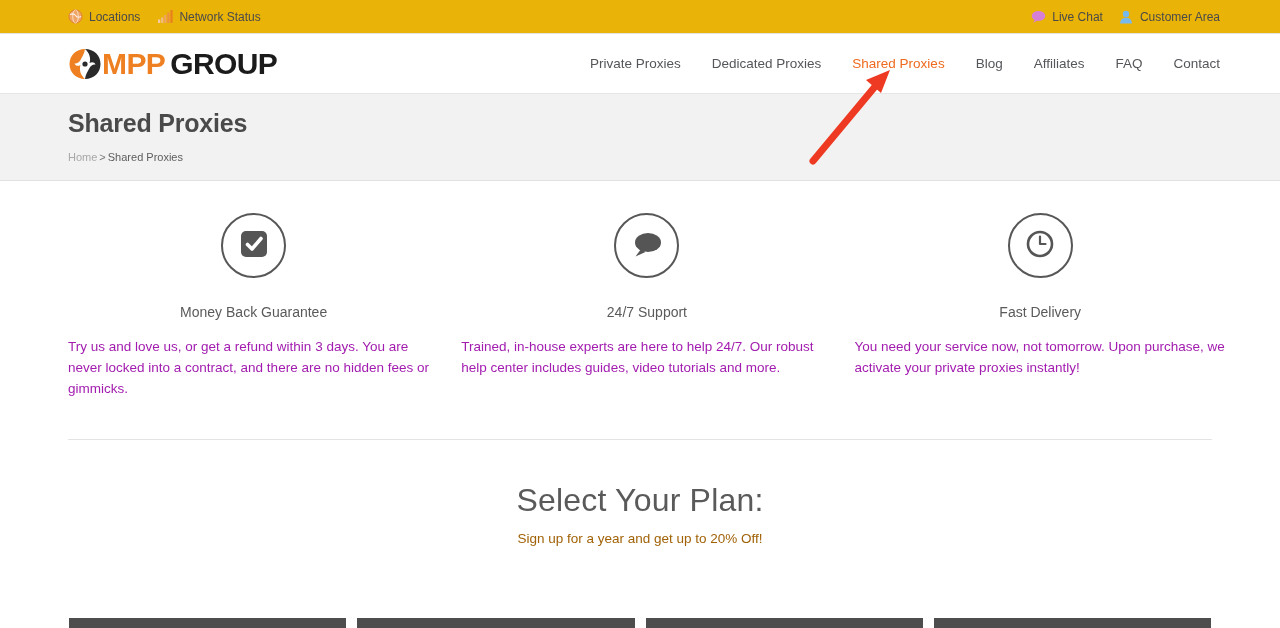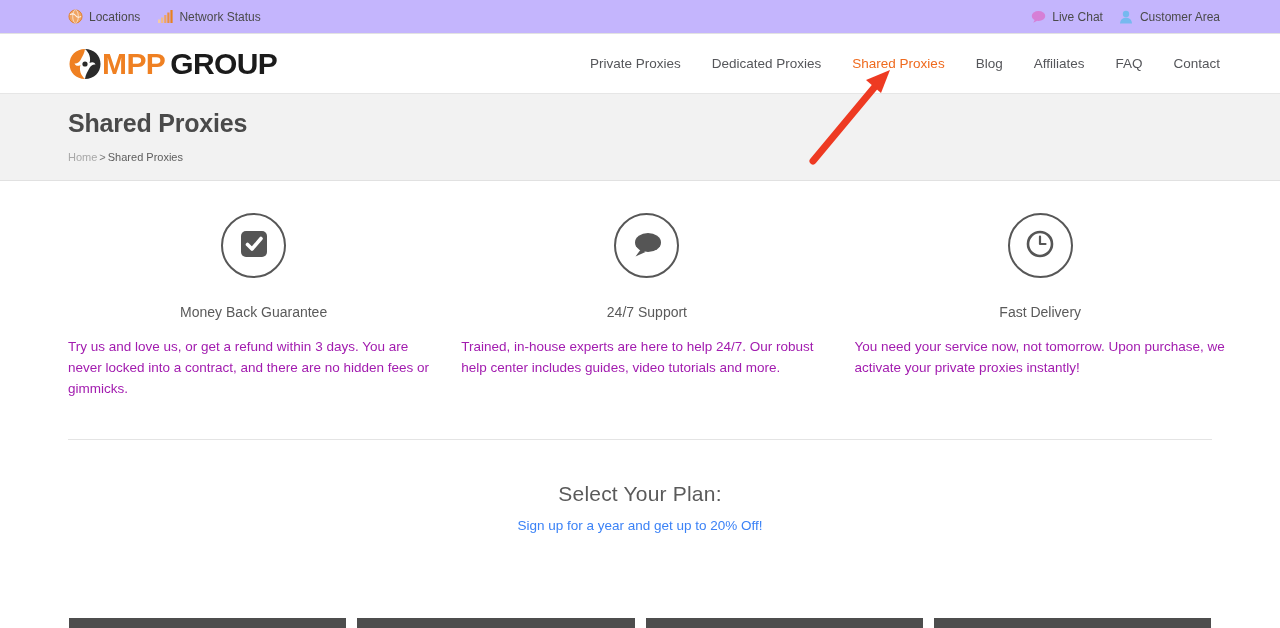--- a/index.html
+++ b/index.html
@@ -9,21 +9,21 @@
     overflow: hidden;
     background: #ffffff;
     font-family: "Liberation Sans", sans-serif;
     -webkit-font-smoothing: antialiased;
   }
   .page { position: relative; width: 1280px; height: 628px; }
 
   
   .topbar {
     height: 34px;
-    background: #c4b5fd;
+    background: #eab308;
     border-bottom: 1px solid #e2e2e2;
     display: flex;
     align-items: center;
     padding: 0 60px 0 68px;
   }
   .topbar-left { display: flex; align-items: center; gap: 18px; }
   .topbar-right { margin-left: auto; display: flex; gap: 16px; }
   .tb-item {
     display: flex;
     align-items: center;
@@ -111,26 +111,26 @@
 
   .divider {
     margin: 40px 68px 0 68px;
     height: 1px;
     background: #e4e4e4;
   }
 
   
   .plan-head { text-align: center; padding-top: 42px; }
   .plan-title {
-    font-size: 21px;
+    font-size: 32px;
     color: #5a5a5a;
     font-weight: normal;
     letter-spacing: 0.2px;
   }
-  .plan-sub { margin-top: 12px; font-size: 13.5px; color: #3b82f6; }
+  .plan-sub { margin-top: 12px; font-size: 13.5px; color: #a16207; }
 
   
   .plans {
     position: absolute;
     left: 69px;
     top: 618px;
     width: 1142px;
     display: flex;
     gap: 11px;
   }

